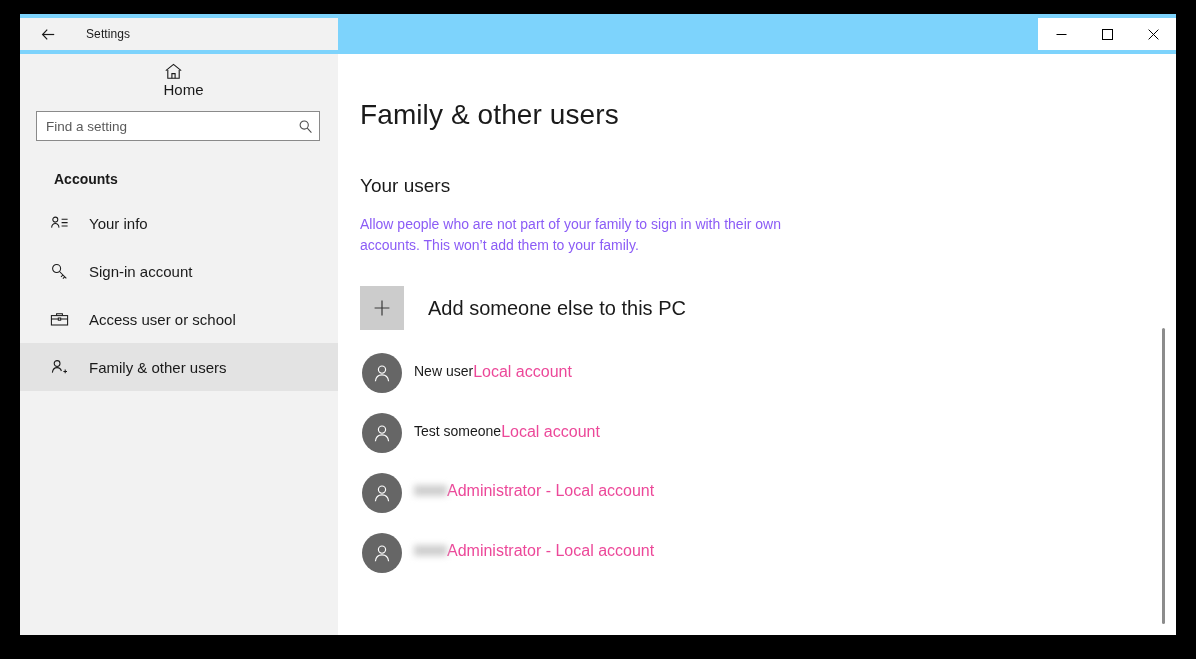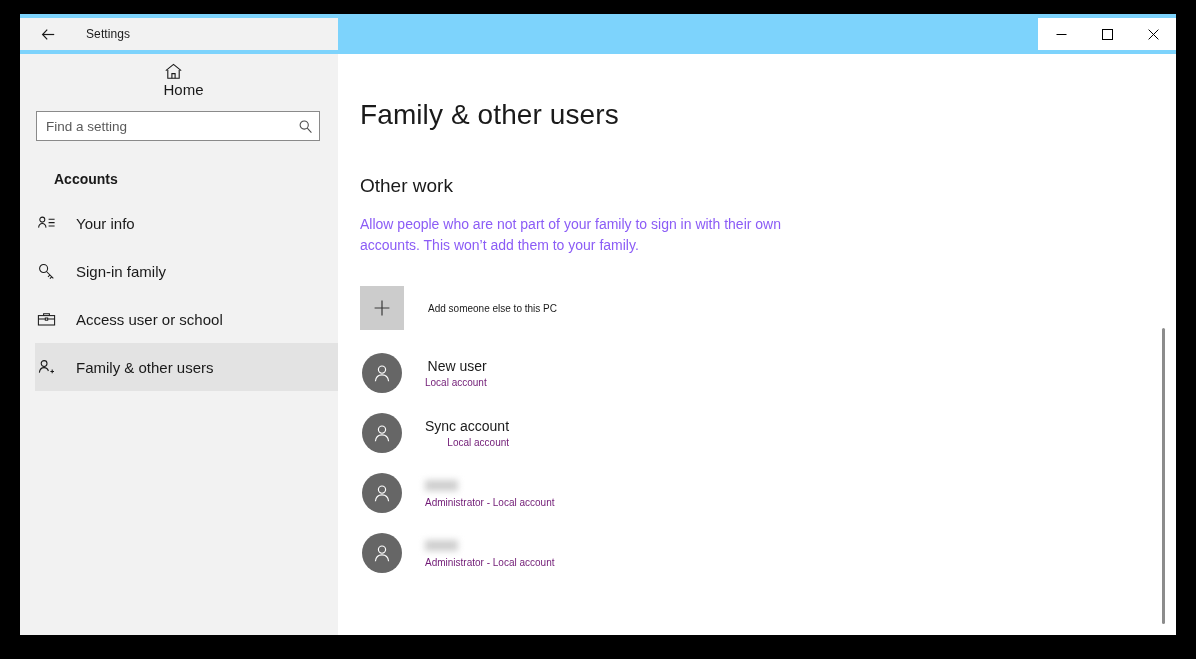--- a/index.html
+++ b/index.html
@@ -150,24 +150,23 @@
     margin-top: 30px;
     margin-bottom: 12px;
   }
 
   .nav-list { display: block; }
 
   .nav-item {
     height: 48px;
     display: flex;
     align-items: center;
-    padding-left: 2px;
+    padding-left: 30px;
     position: relative;
     box-sizing: border-box;
-    margin-left: 15px;
   }
   .nav-item.selected { background: #e3e3e3; }
   .nav-item .ico {
     width: 30px;
     display: flex;
     align-items: center;
     justify-content: flex-start;
     color: #1a1a1a;
     flex: 0 0 30px;
   }
@@ -221,21 +220,21 @@
     width: 44px;
     height: 44px;
     flex: 0 0 44px;
     background: #cccccc;
     display: flex;
     align-items: center;
     justify-content: center;
     color: #3a3a3a;
   }
   .add-label {
-    font-size: 10px;
+    font-size: 20px;
     color: #1a1a1a;
     margin-left: 24px;
   }
 
   .user-row {
     display: flex;
     align-items: center;
     height: 44px;
     margin-bottom: 16px;
     width: 470px;
@@ -245,35 +244,34 @@
     height: 40px;
     flex: 0 0 40px;
     border-radius: 50%;
     background: #666666;
     display: flex;
     align-items: center;
     justify-content: center;
     margin-left: 2px;
   }
   .user-text {
-    margin-left: 23px;
-    display: flex;
-    flex-direction: column;
+    margin-left: 12px;
+    display: flex;
+    flex-direction: row;
     justify-content: center;
     line-height: 1;
-    text-align: right;
   }
   .user-name {
     font-size: 14px;
     color: #1a1a1a;
     margin-bottom: 5px;
   }
   .user-sub {
-    font-size: 10px;
-    color: #701a75;
+    font-size: 16px;
+    color: #ec4899;
   }
   .user-name.redacted {
     display: inline-block;
     width: 33px;
     height: 11px;
     background: #cfcfcf;
     filter: blur(3.2px);
     margin-bottom: 7px;
     margin-top: 2px;
   }
@@ -375,21 +373,21 @@
 
         <div class="nav-item">
 
           <span class="ico">
             <svg width="19" height="19" viewBox="0 0 19 19" aria-hidden="true">
               <circle cx="6.6" cy="6.5" r="4.0" fill="none" stroke="#1a1a1a" stroke-width="1.05"></circle>
               <path d="M9.5 9.5 L16.3 16.4" fill="none" stroke="#1a1a1a" stroke-width="1.05"></path>
               <path d="M12.9 13.0 L11.0 14.9 M14.7 14.8 L12.9 16.6" fill="none" stroke="#1a1a1a" stroke-width="1.05"></path>
             </svg>
           </span>
-          <span class="label">Sign-in family</span>
+          <span class="label">Sign-in account</span>
         </div>
 
         <div class="nav-item">
 
           <span class="ico">
             <svg width="19" height="19" viewBox="0 0 19 19" aria-hidden="true">
               <rect x="1.4" y="5.6" width="16.2" height="9.4" fill="none" stroke="#1a1a1a" stroke-width="1.05"></rect>
               <path d="M6.6 5.6 L6.6 3.7 L12.4 3.7 L12.4 5.6" fill="none" stroke="#1a1a1a" stroke-width="1.05"></path>
               <path d="M1.4 9.0 L17.6 9.0" stroke="#1a1a1a" stroke-width="1.05"></path>
               <rect x="8.3" y="8.0" width="2.4" height="2.2" fill="#f2f2f2" stroke="#1a1a1a" stroke-width="1.0"></rect>
@@ -412,21 +410,21 @@
 
 
       </div>
     </div>
 
     <div class="content">
       <div class="content-inner">
 
         <h1 class="page-title">Family &amp; other users</h1>
 
-        <h2 class="group-heading">Other work</h2>
+        <h2 class="group-heading">Your users</h2>
 
         <p class="group-desc">Allow people who are not part of your family to sign in with their own accounts. This won’t add them to your family.</p>
 
         <div class="add-row">
           <span class="add-plus">
             <svg width="20" height="20" viewBox="0 0 20 20" aria-hidden="true">
               <path d="M10 2.6 L10 17.4 M2.6 10 L17.4 10" stroke="#3a3a3a" stroke-width="1.2"></path>
             </svg>
           </span>
           <span class="add-label">Add someone else to this PC</span>
@@ -446,21 +444,21 @@
         </div>
 
         <div class="user-row">
           <span class="avatar">
             <svg width="22" height="22" viewBox="0 0 22 22" aria-hidden="true">
               <circle cx="11" cy="7.6" r="3.6" fill="none" stroke="#ffffff" stroke-width="1.15"></circle>
               <path d="M4.4 19.3 C4.9 14.7 7.7 12.9 11 12.9 C14.3 12.9 17.1 14.7 17.6 19.3" fill="none" stroke="#ffffff" stroke-width="1.15"></path>
             </svg>
           </span>
           <span class="user-text">
-            <span class="user-name">Sync account</span>
+            <span class="user-name">Test someone</span>
             <span class="user-sub">Local account</span>
           </span>
         </div>
 
         <div class="user-row">
           <span class="avatar">
             <svg width="22" height="22" viewBox="0 0 22 22" aria-hidden="true">
               <circle cx="11" cy="7.6" r="3.6" fill="none" stroke="#ffffff" stroke-width="1.15"></circle>
               <path d="M4.4 19.3 C4.9 14.7 7.7 12.9 11 12.9 C14.3 12.9 17.1 14.7 17.6 19.3" fill="none" stroke="#ffffff" stroke-width="1.15"></path>
             </svg>

